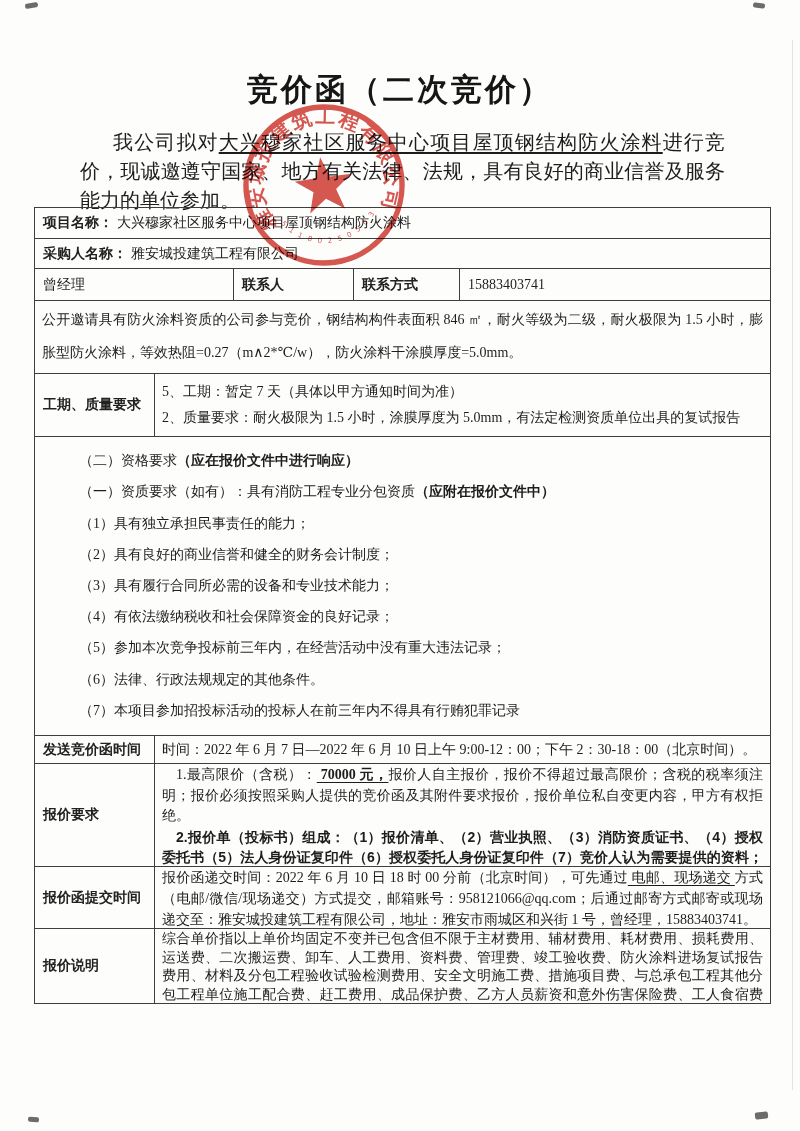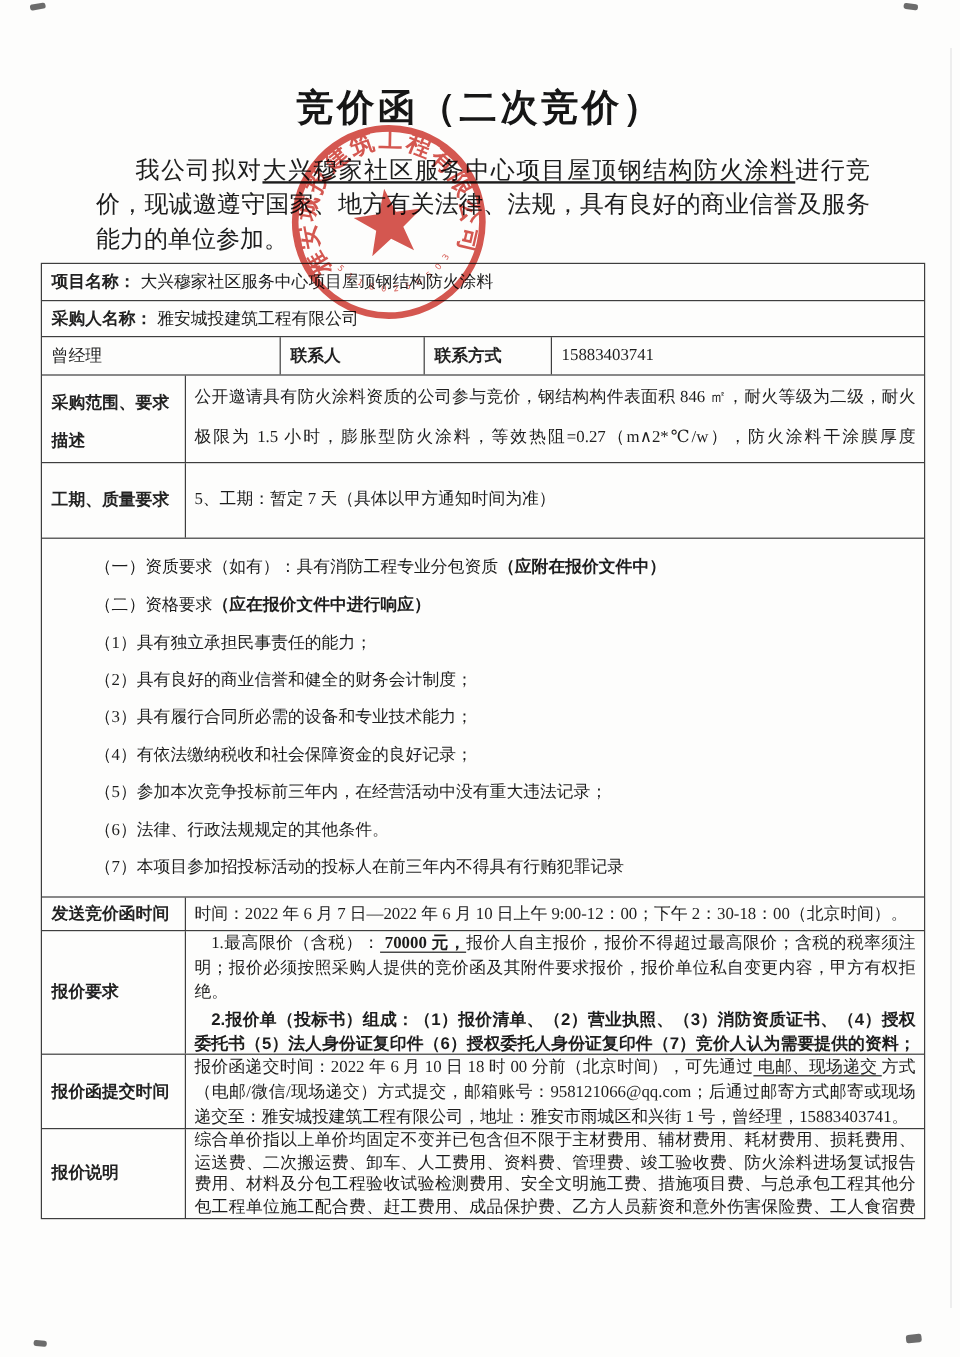--- a/index.html
+++ b/index.html
@@ -14,21 +14,21 @@
   .corner.br{left:755px;top:1112px;width:13px;height:7px;transform:rotate(-6deg);}
 
   .title{position:absolute;top:69px;left:0;width:100%;text-align:center;
          font-family:"Liberation Sans","DejaVu Sans",sans-serif;
          font-weight:bold;font-size:31px;letter-spacing:3px;color:#161616;}
   .intro{position:absolute;top:128px;left:80px;width:645px;font-size:20px;line-height:29px;
          text-indent:33px;text-align:justify;}
   .intro u{text-underline-offset:3px;}
 
   .doc-table{position:absolute;top:207px;left:34px;width:737px;box-sizing:border-box;
-             border:1px solid #3e3e3e;font-size:14px;background:transparent;margin-top:12px;}
+             border:1px solid #3e3e3e;font-size:14px;background:transparent;}
   .t-row{display:flex;box-sizing:border-box;border-bottom:1px solid #3e3e3e;}
   .t-row:last-child{border-bottom:none;}
   .lbl{font-family:"Liberation Sans","DejaVu Sans",sans-serif;font-weight:bold;color:#222;}
   .cell-label{width:120px;flex:none;border-right:1px solid #3e3e3e;box-sizing:border-box;
               display:flex;align-items:center;padding:2px 4px 2px 8px;}
   .cell-content{flex:1;box-sizing:border-box;padding:2px 7px;overflow:hidden;}
 
   .h-r1{height:31px}.h-r2{height:30px}.h-r3{height:32px}.h-r4{height:73px}
   .h-r5{height:63px}.h-r6{height:299px}.h-r7{height:28px}.h-r8{height:103px}
   .h-r9{height:62px}.h-r10{height:74px}
@@ -100,39 +100,37 @@
     </div>
 
     <div class="t-row h-r3">
       <div class="c-cell c-person">曾经理</div>
       <div class="c-cell c-name lbl">联系人</div>
       <div class="c-cell c-way lbl">联系方式</div>
       <div class="c-cell last">15883403741</div>
     </div>
 
     <div class="t-row h-r4">
-      <div class="cell-label">
-          <span class="lbl scope-label">采购范围、要求描述</span>
-        </div>
       <div class="cell-content scope-content">公开邀请具有防火涂料资质的公司参与竞价，钢结构构件表面积 846 ㎡，耐火等级为二级，耐火极限为 1.5 小时，膨胀型防火涂料，等效热阻=0.27（m∧2*℃/w），防火涂料干涂膜厚度=5.0mm。</div>
     </div>
 
     <div class="t-row h-r5">
       <div class="cell-label">
           <span class="lbl">工期、质量要求</span>
         </div>
       <div class="cell-content lines-content">
         <span>5、工期：暂定 7 天（具体以甲方通知时间为准）</span>
+        <span>2、质量要求：耐火极限为 1.5 小时，涂膜厚度为 5.0mm，有法定检测资质单位出具的复试报告</span>
       </div>
     </div>
 
     <div class="t-row h-r6">
       <div class="cell-content items-content">
+        <span class="itm"><span>（二）资格要求</span><b>（应在报价文件中进行响应）</b></span>
         <span class="itm"><span>（一）资质要求（如有）：具有消防工程专业分包资质</span><b>（应附在报价文件中）</b></span>
-        <span class="itm"><span>（二）资格要求</span><b>（应在报价文件中进行响应）</b></span>
         <span class="itm"><span>（1）具有独立承担民事责任的能力；</span></span>
         <span class="itm"><span>（2）具有良好的商业信誉和健全的财务会计制度；</span></span>
         <span class="itm"><span>（3）具有履行合同所必需的设备和专业技术能力；</span></span>
         <span class="itm"><span>（4）有依法缴纳税收和社会保障资金的良好记录；</span></span>
         <span class="itm"><span>（5）参加本次竞争投标前三年内，在经营活动中没有重大违法记录；</span></span>
         <span class="itm"><span>（6）法律、行政法规规定的其他条件。</span></span>
         <span class="itm"><span>（7）本项目参加招投标活动的投标人在前三年内不得具有行贿犯罪记录</span></span>
       </div>
     </div>
 

